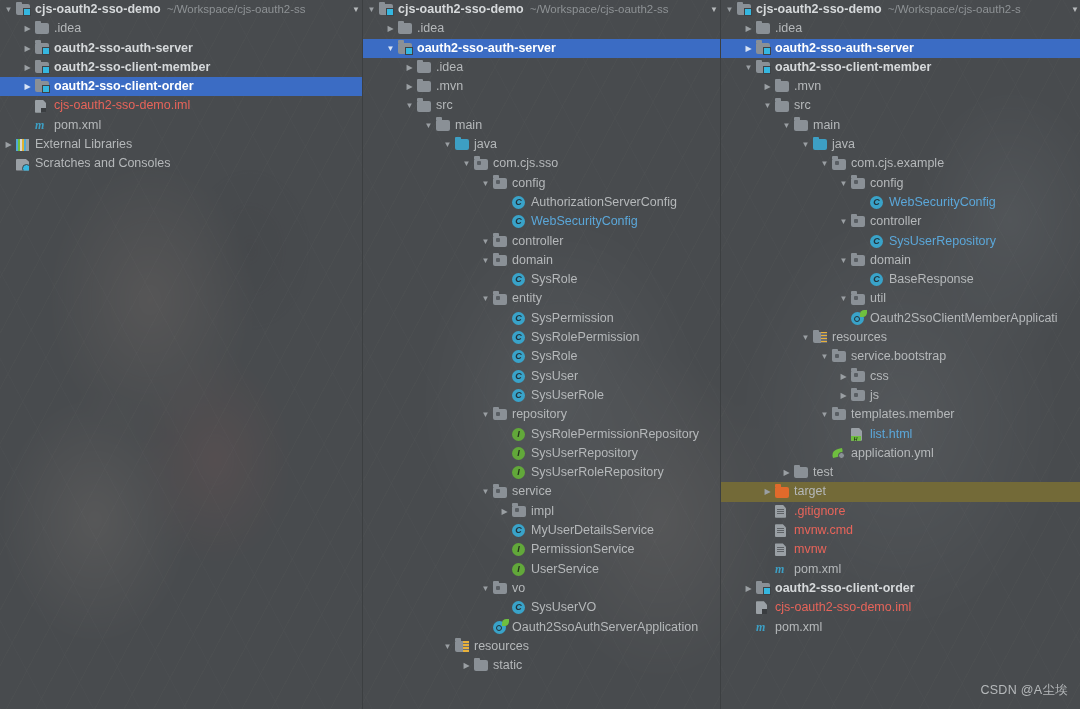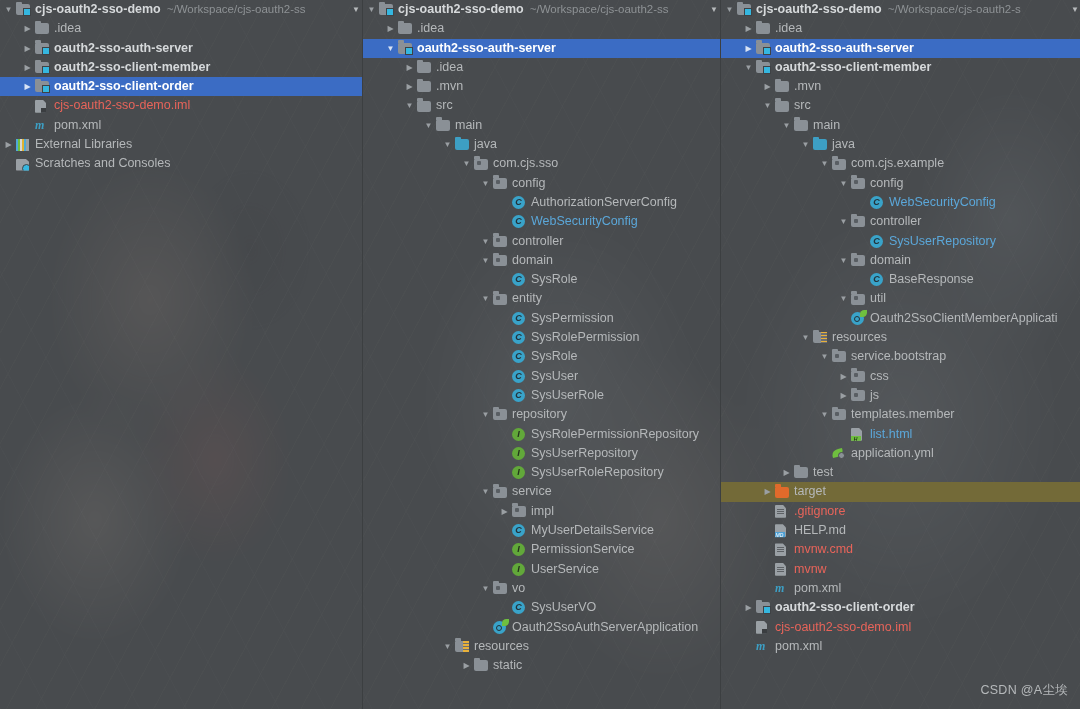--- a/index.html
+++ b/index.html
@@ -746,28 +746,20 @@
         <span class="spacer" style="width: 38px;"></span>
         <span class="arrow"></span>
         <span class="ico i-file">
           <i class="g"></i>
         </span>
         <span class="lbl c-red">.gitignore</span>
       </div>
       <div class="row">
         <span class="spacer" style="width: 38px;"></span>
         <span class="arrow"></span>
-        <span class="ico i-md">
-          <i class="g"></i>
-        </span>
-        <span class="lbl c-plain">HELP.md</span>
-      </div>
-      <div class="row">
-        <span class="spacer" style="width: 38px;"></span>
-        <span class="arrow"></span>
         <span class="ico i-file">
           <i class="g"></i>
         </span>
         <span class="lbl c-red">mvnw.cmd</span>
       </div>
       <div class="row">
         <span class="spacer" style="width: 38px;"></span>
         <span class="arrow"></span>
         <span class="ico i-file">
           <i class="g"></i>

